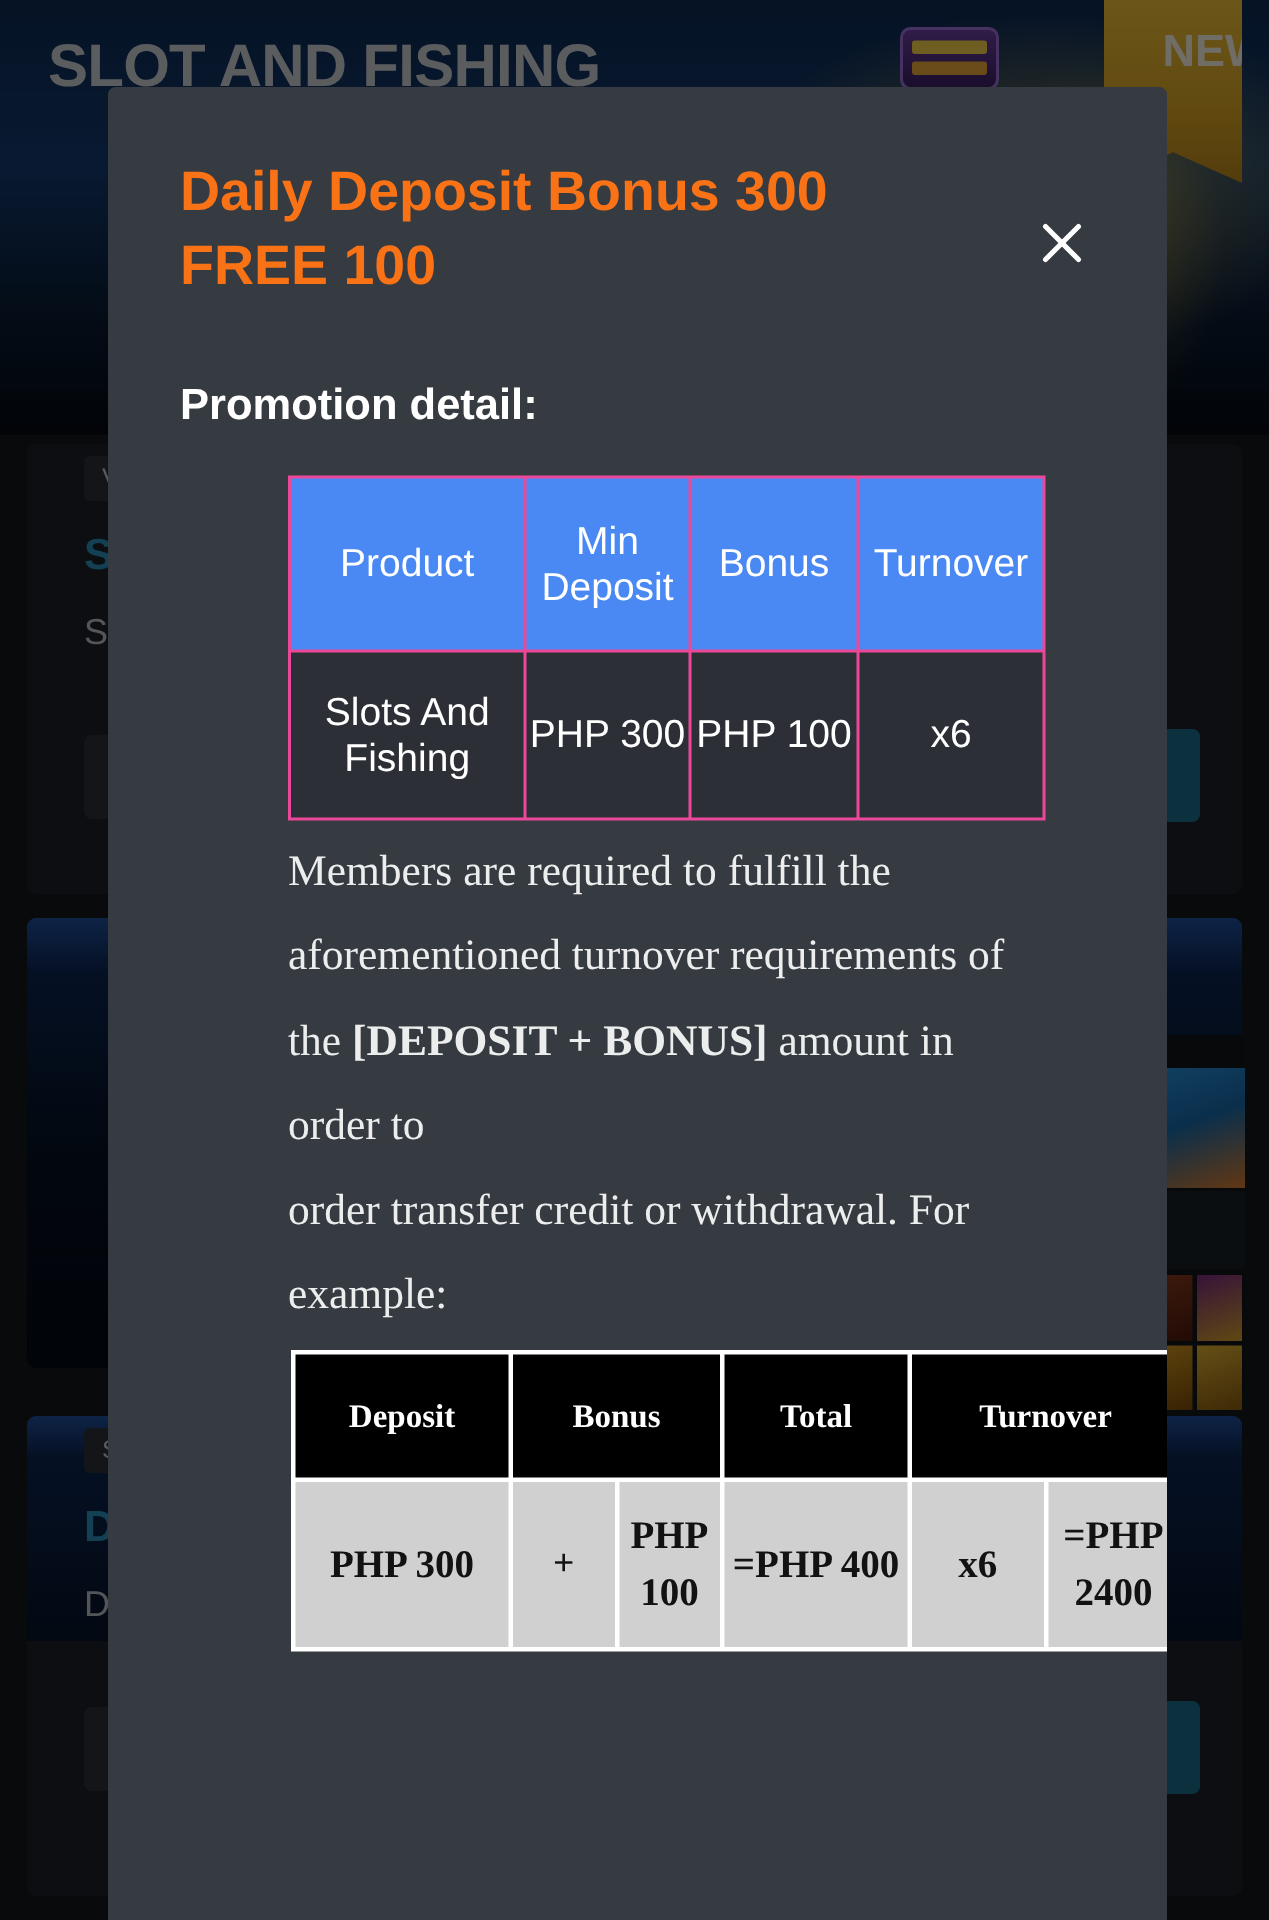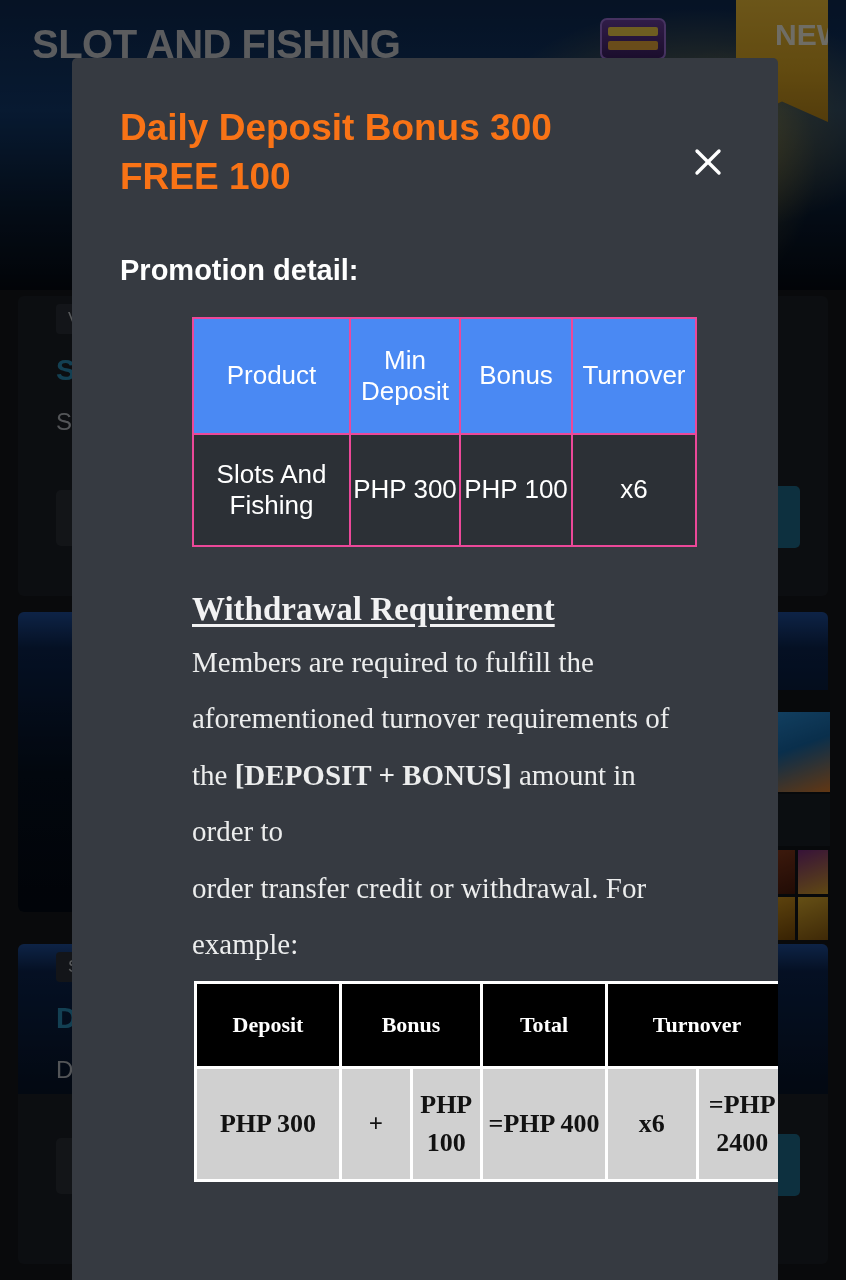--- a/index.html
+++ b/index.html
@@ -350,21 +350,20 @@
           <td class="t1-c0">Slots And Fishing</td>
           <td class="t1-c1">PHP 300</td>
           <td class="t1-c2">PHP 100</td>
           <td class="t1-c3">x6</td>
         </tr>
       </tbody>
     </table>
   </div>
 
   
-  <div id="withdrawal-heading">Withdrawal Requirement</div>
 
   <div id="withdrawal-body">
     <span>Members are required to fulfill the</span><br>
     <span>aforementioned turnover requirements of</span><br>
     <span>the </span><b>[DEPOSIT + BONUS]</b><span> amount in</span><br>
     <span>order to</span><br>
     <span>order transfer credit or withdrawal. For</span><br>
     <span>example:</span>
   </div>
 

